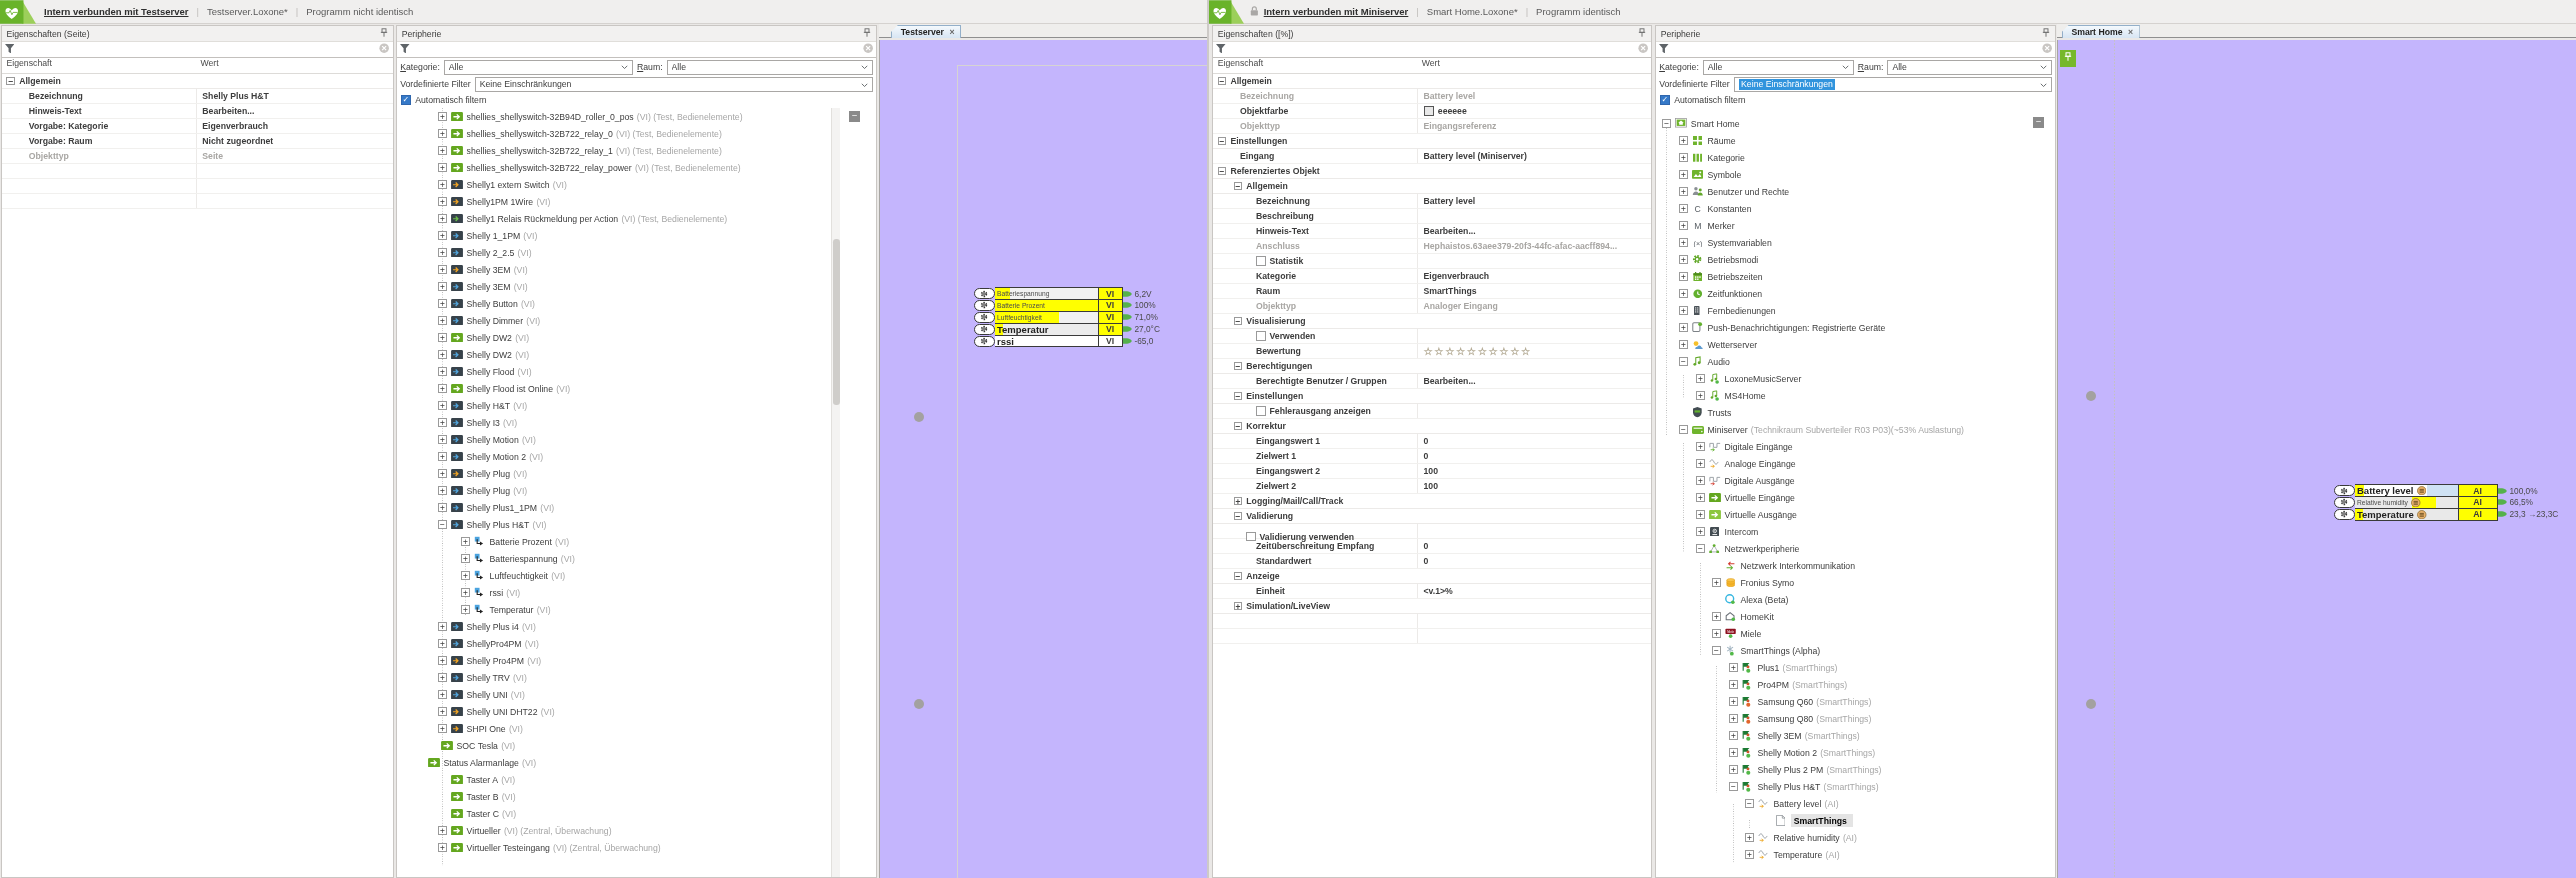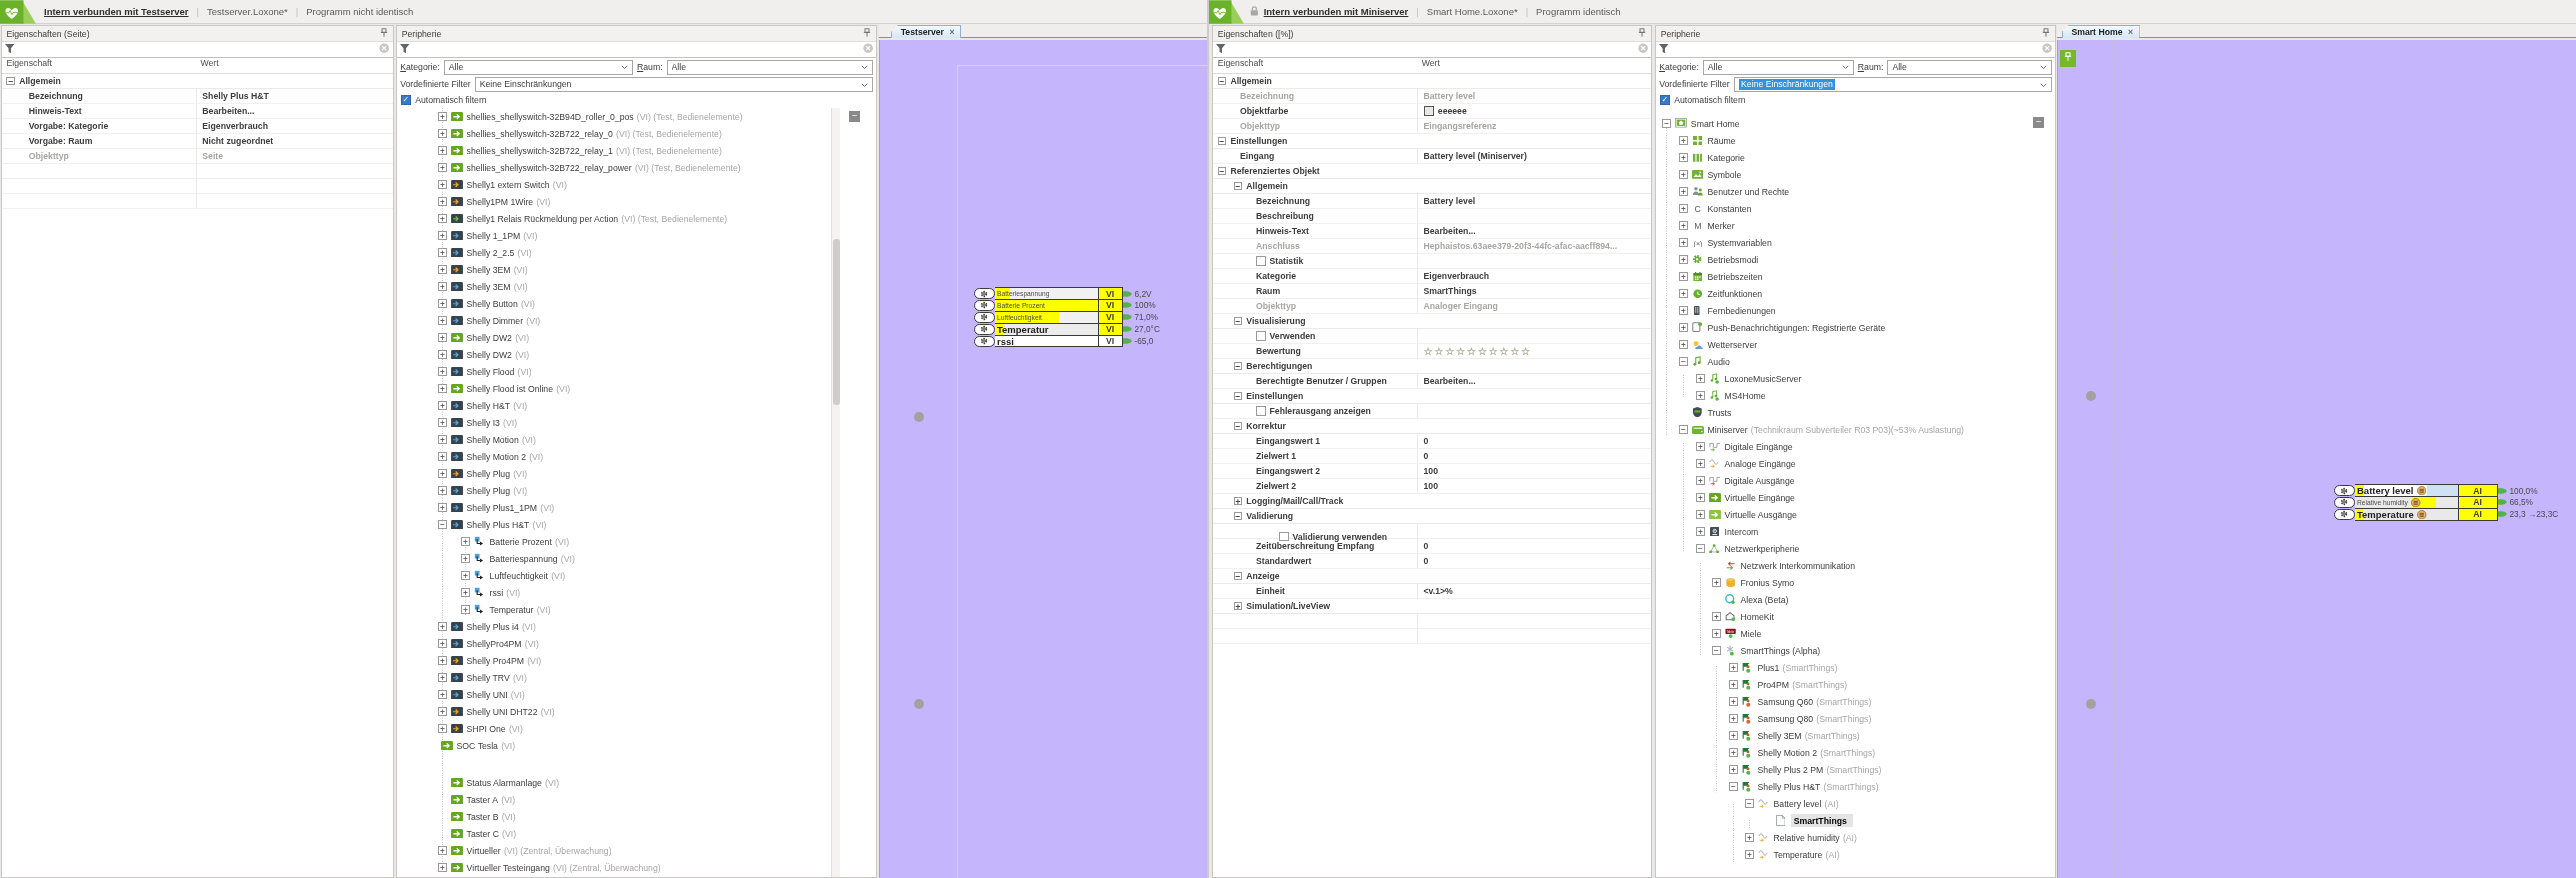--- a/index.html
+++ b/index.html
@@ -714,21 +714,21 @@
           <span class="tspacer"></span>
           <span class="tic">
             <svg width="12" height="9.5" viewBox="0 0 15 12">
               <rect width="15" height="12" rx="1.5" fill="#64a71f"></rect>
               <path d="M3 6h7M7.2 3l3.2 3-3.2 3" stroke="#fff" stroke-width="1.6" fill="none"></path>
             </svg>
           </span>
           <span class="tlabel">SOC Tesla</span>
           <span class="suffix">(VI)</span>
         </div>
-        <div class="trow" style="height: 17px; padding-left: 41px; margin-top: 20px;">
+        <div class="trow" style="height: 17px; padding-left: 18px;">
           <span class="tspacer"></span>
           <span class="tic">
             <svg width="12" height="9.5" viewBox="0 0 15 12">
               <rect width="15" height="12" rx="1.5" fill="#64a71f"></rect>
               <path d="M3 6h7M7.2 3l3.2 3-3.2 3" stroke="#fff" stroke-width="1.6" fill="none"></path>
             </svg>
           </span>
           <span class="tlabel">Status Alarmanlage</span>
           <span class="suffix">(VI)</span>
         </div>
@@ -1134,21 +1134,21 @@
         <span>Logging/Mail/Call/Track</span>
           </span>
         </div>
         <div class="prow sec">
           <span class="lab" style="padding-left:20.6px;">
         <span class="expbox">−</span>
         <span>Validierung</span>
           </span>
         </div>
         <div class="prow">
-          <span class="lab" style="width:204px; padding-left:66px;margin-top:11px;">
+          <span class="lab" style="width:204px; padding-left:33px;margin-top:11px;">
             <span class="cbx"></span>
             <span>Validierung verwenden</span>
           </span>
                    <span class="val" style="flex:1;"></span>
         </div>
         <div class="prow">
           <span class="lab" style="width:204px; padding-left:43px;">
             <span>Zeitüberschreitung Empfang</span>
           </span>
                    <span class="val" style="flex:1;">

